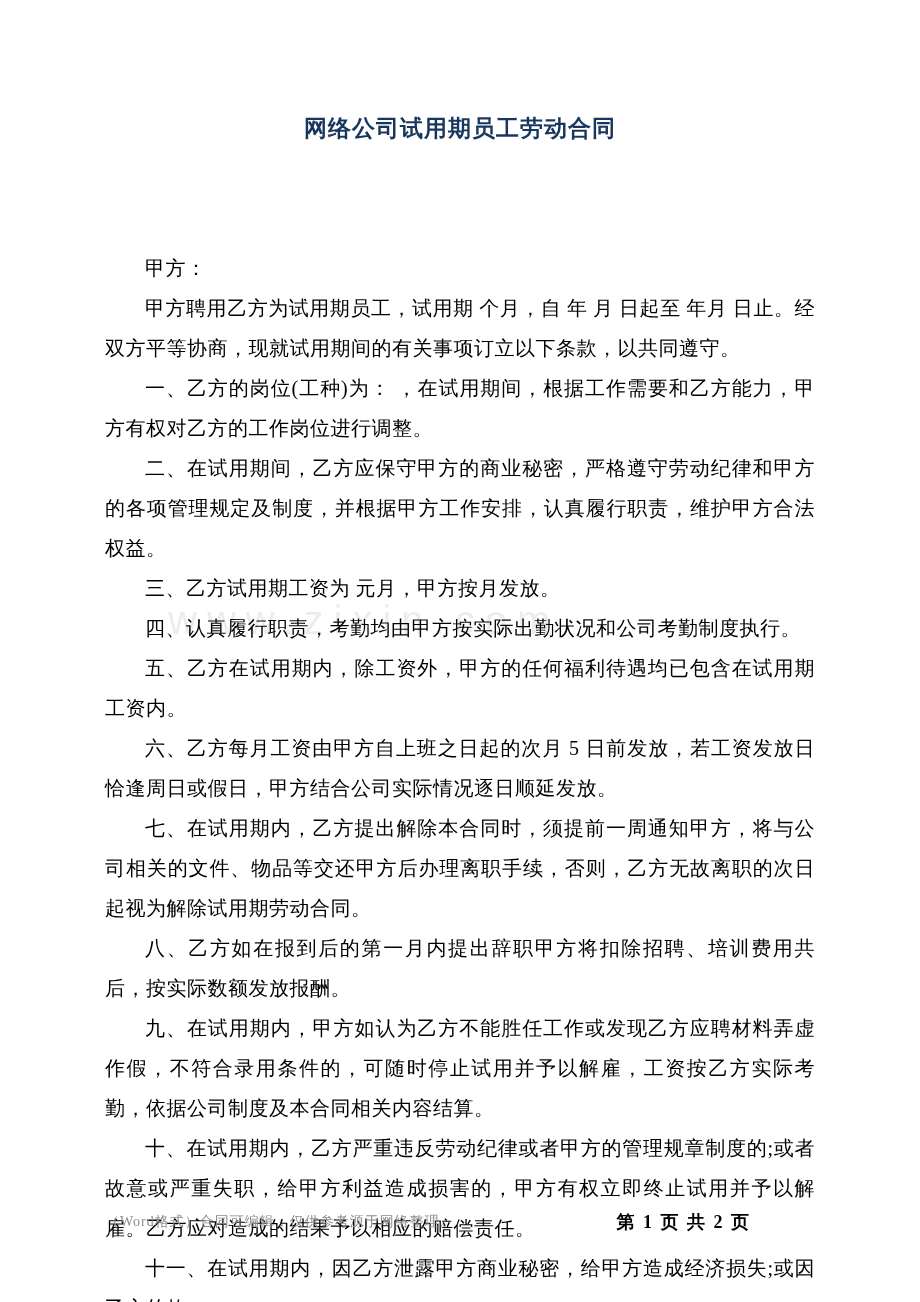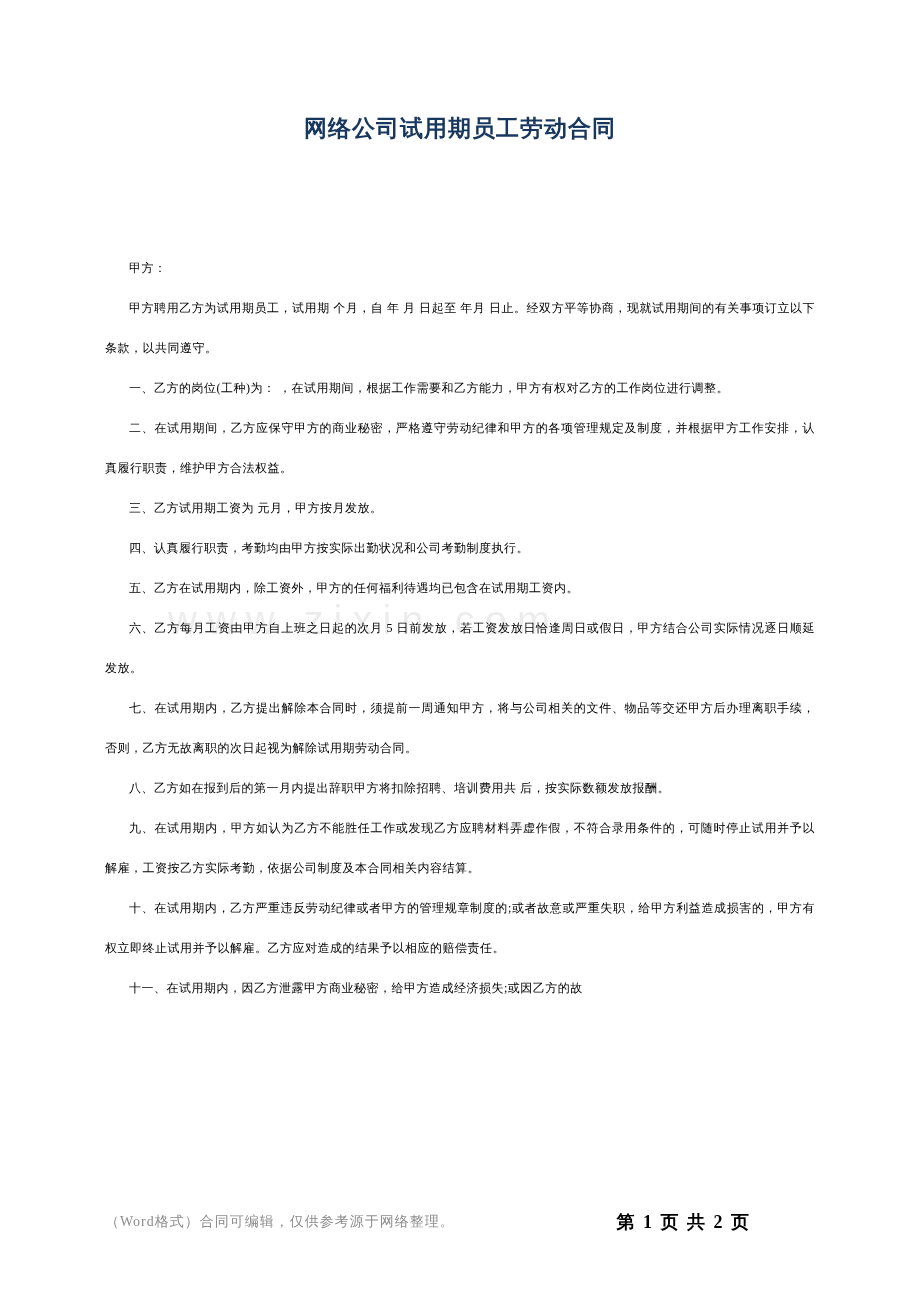--- a/index.html
+++ b/index.html
@@ -27,21 +27,21 @@
     font-size: 23px;
     color: #17375e;
     letter-spacing: 1px;
   }
   .doc-body {
     margin-top: 104px;
     padding: 0 105px;
   }
   .para {
     margin: 0;
-    font-size: 12px;
+    font-size: 20px;
     line-height: 40px;
     color: #000000;
     text-align: justify;
     text-indent: 2em;
     letter-spacing: 0.5px;
     word-break: break-all;
   }
   .watermark {
     position: absolute;
     top: 598px;

